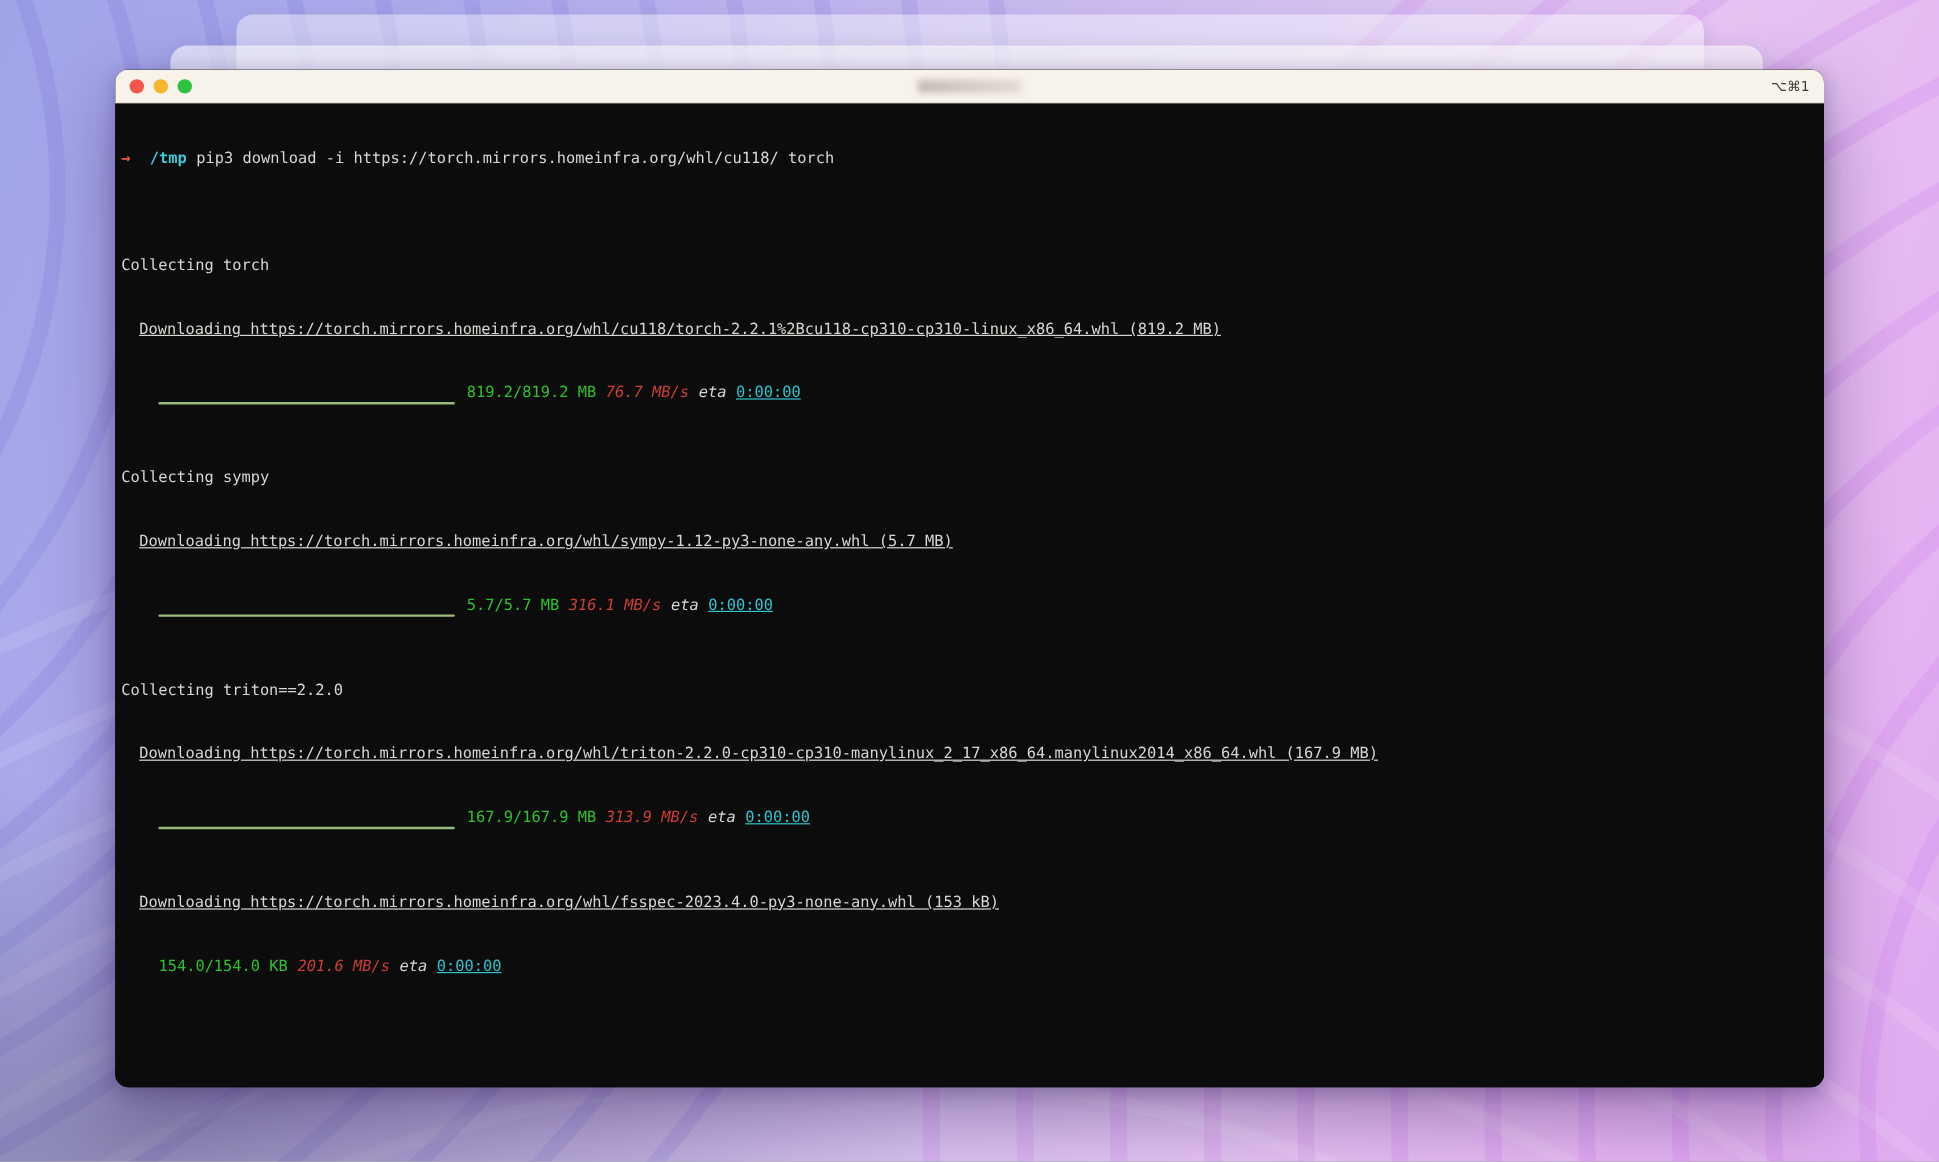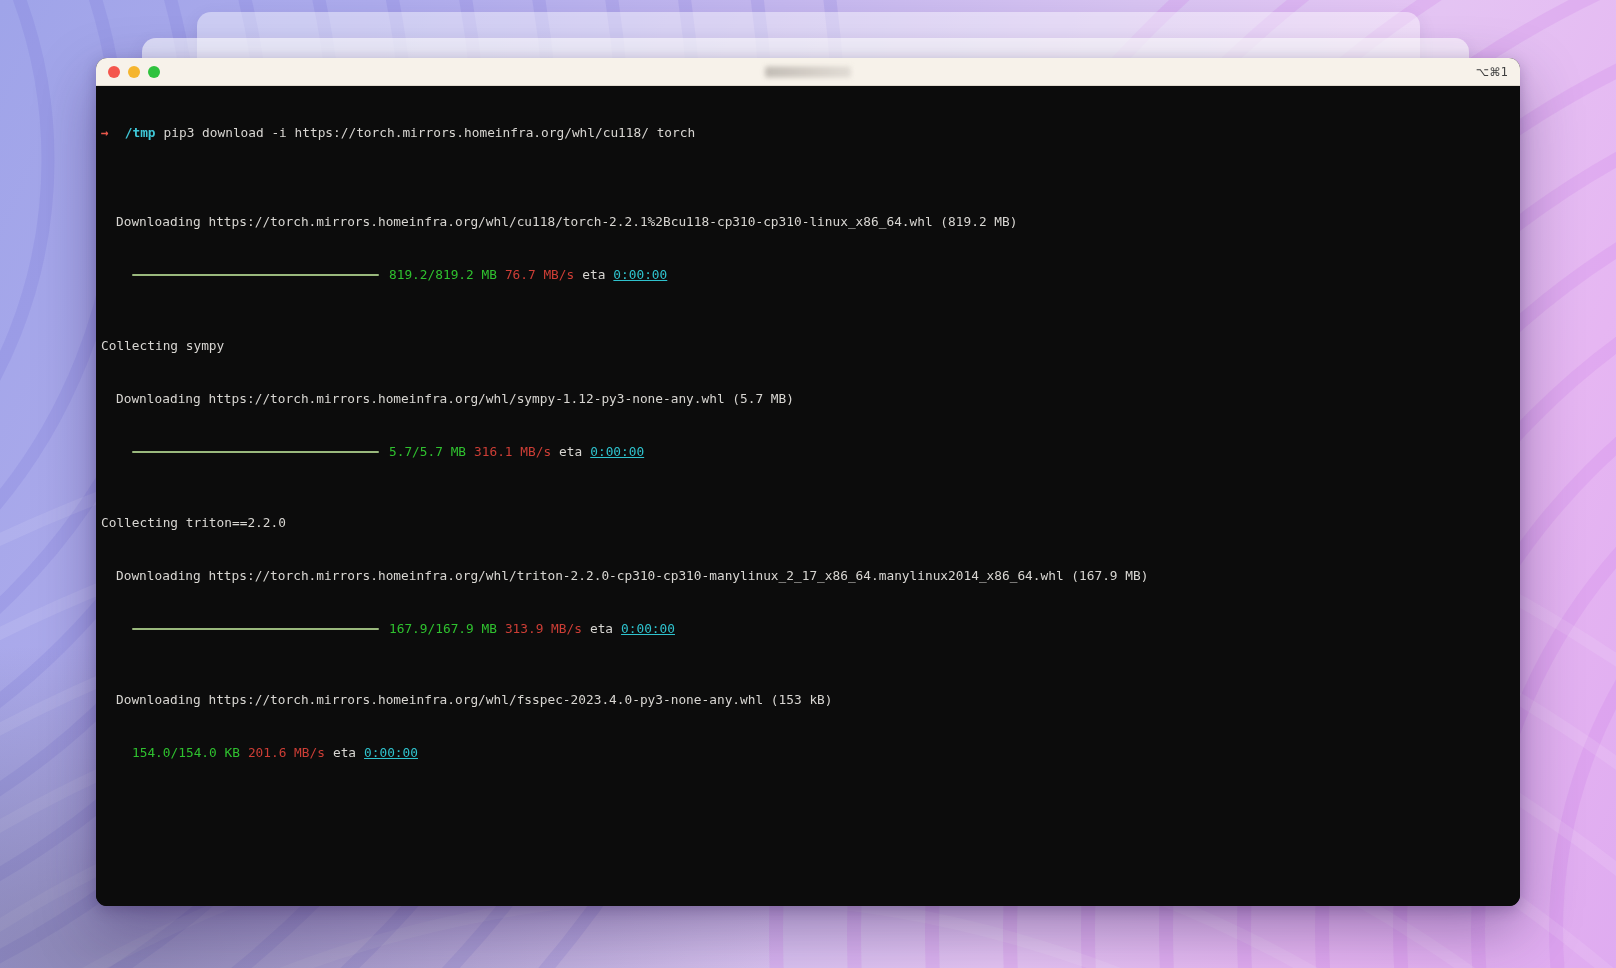--- a/index.html
+++ b/index.html
@@ -55,32 +55,32 @@
     font-family: "DejaVu Sans", sans-serif; font-size: 11.5px; color: #3d3d3d;
   }
 
   
   .screen {
     height: 868px; padding: 3px 6px 8px 5px; background: #0c0c0c;
     font-size: 12.8px; line-height: 17.7px; color: var(--c-text);
     white-space: pre; overflow: hidden; cursor: text;
   }
   .line { height: 17.7px; }
-  .indent-1 { padding-left: 15px; }
-  .progress-line { padding-left: 31px; display: flex; align-items: center; }
+  .indent-1 { padding-left: 15px; text-decoration: underline; }
+  .progress-line { padding-left: 31px; display: flex; align-items: flex-end; }
   .bar {
     display: inline-block; width: 247px; height: 2px; border-radius: 1px;
     background: var(--c-bar); margin-right: 10px; flex: none;
   }
   .prompt-arrow { color: var(--c-arrow); font-weight: bold; margin-right: 16px; }
   .prompt-cwd   { color: var(--c-cwd); font-weight: bold; }
   .prompt-cmd   { margin-left: 8px; }
   .transferred  { color: var(--c-green); margin-right: 8px; }
-  .speed        { color: var(--c-red); margin-right: 8px; }
-  .eta-label    { margin-right: 8px; }
+  .speed        { color: var(--c-red); margin-right: 8px; font-style: italic; }
+  .eta-label    { margin-right: 8px; font-style: italic; }
   .eta          { color: var(--c-cyan); text-decoration: underline; }
   :root {
     --c-text: #d8d6d2; --c-arrow: #e8584b; --c-cwd: #3fc8d8;
     --c-green: #2fc12f; --c-red: #cd3e36; --c-cyan: #2fc3ce; --c-bar: #9ab97d;
   }
 </style>
 </head>
 <body>
 
 <svg class="bg-waves" width="1616" height="968" viewBox="0 0 1616 968" xmlns="http://www.w3.org/2000/svg">
@@ -137,20 +137,21 @@
       <div class="dot dot-min"></div>
       <div class="dot dot-zoom"></div>
     </div>
     <div class="title-redaction"></div>
     <div class="titlebar-shortcut">⌥⌘1</div>
   </div>
 
   <div class="screen">
     <div class="line"><span class="prompt-arrow">→</span><span class="prompt-cwd">/tmp</span><span class="prompt-cmd">pip3 download -i https://torch.mirrors.homeinfra.org/whl/cu118/ torch</span></div>
     <div id="entries">
+  <div class="line collecting">Collecting torch</div>
   <div class="line indent-1 downloading">Downloading https://torch.mirrors.homeinfra.org/whl/cu118/torch-2.2.1%2Bcu118-cp310-cp310-linux_x86_64.whl (819.2 MB)</div>
   <div class="line progress-line"><span class="bar"></span><span class="transferred">819.2/819.2 MB</span><span class="speed">76.7 MB/s</span><span class="eta-label">eta</span><span class="eta">0:00:00</span></div>
 
   <div class="line collecting">Collecting sympy</div>
   <div class="line indent-1 downloading">Downloading https://torch.mirrors.homeinfra.org/whl/sympy-1.12-py3-none-any.whl (5.7 MB)</div>
   <div class="line progress-line"><span class="bar"></span><span class="transferred">5.7/5.7 MB</span><span class="speed">316.1 MB/s</span><span class="eta-label">eta</span><span class="eta">0:00:00</span></div>
 
   <div class="line collecting">Collecting triton==2.2.0</div>
   <div class="line indent-1 downloading">Downloading https://torch.mirrors.homeinfra.org/whl/triton-2.2.0-cp310-cp310-manylinux_2_17_x86_64.manylinux2014_x86_64.whl (167.9 MB)</div>
   <div class="line progress-line"><span class="bar"></span><span class="transferred">167.9/167.9 MB</span><span class="speed">313.9 MB/s</span><span class="eta-label">eta</span><span class="eta">0:00:00</span></div>

